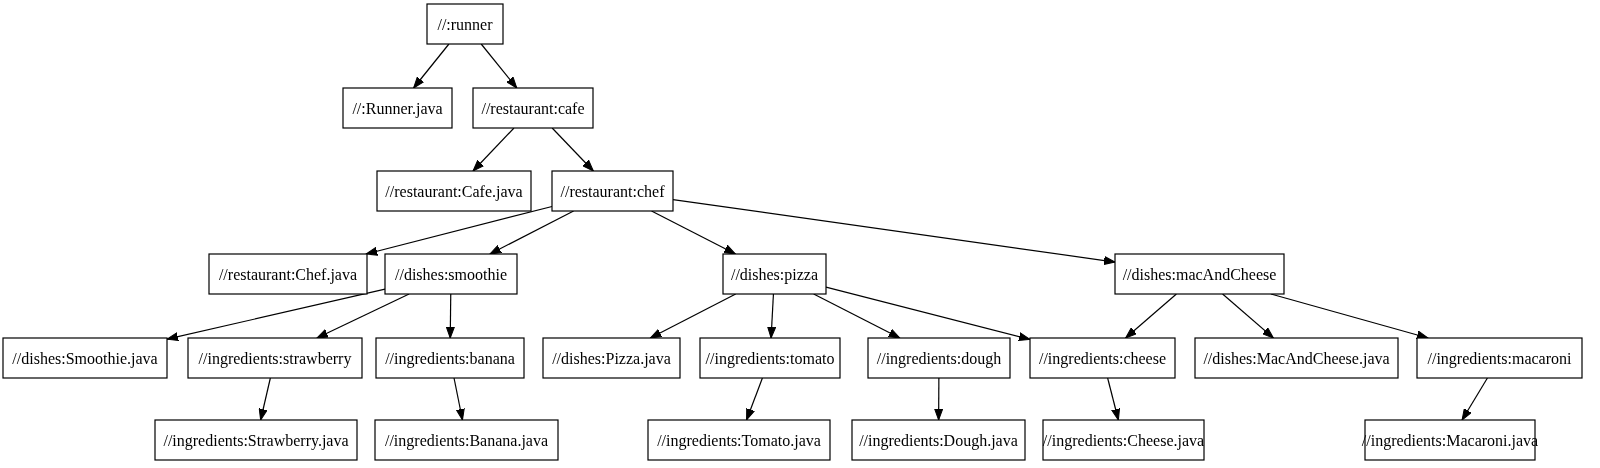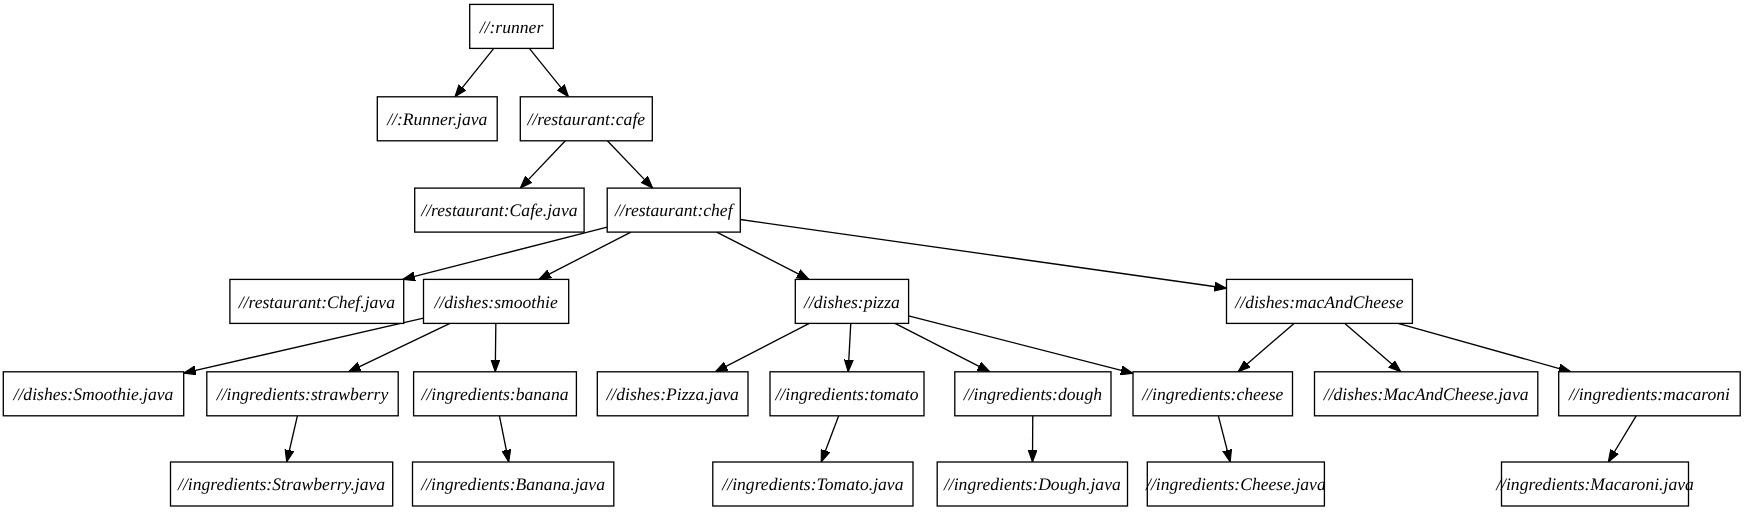--- a/index.html
+++ b/index.html
@@ -5,21 +5,20 @@
   html, body {
     margin: 0;
     padding: 0;
     background: #ffffff;
   }
   .graph-wrap {
     width: 1600px;
     height: 468px;
     background: #ffffff;
     overflow: hidden;
-    font-style: italic;
   }
   svg {
     display: block;
   }
   .node-rect {
     fill: #ffffff;
     stroke: #000000;
     stroke-width: 1.2;
   }
   .node-label {

